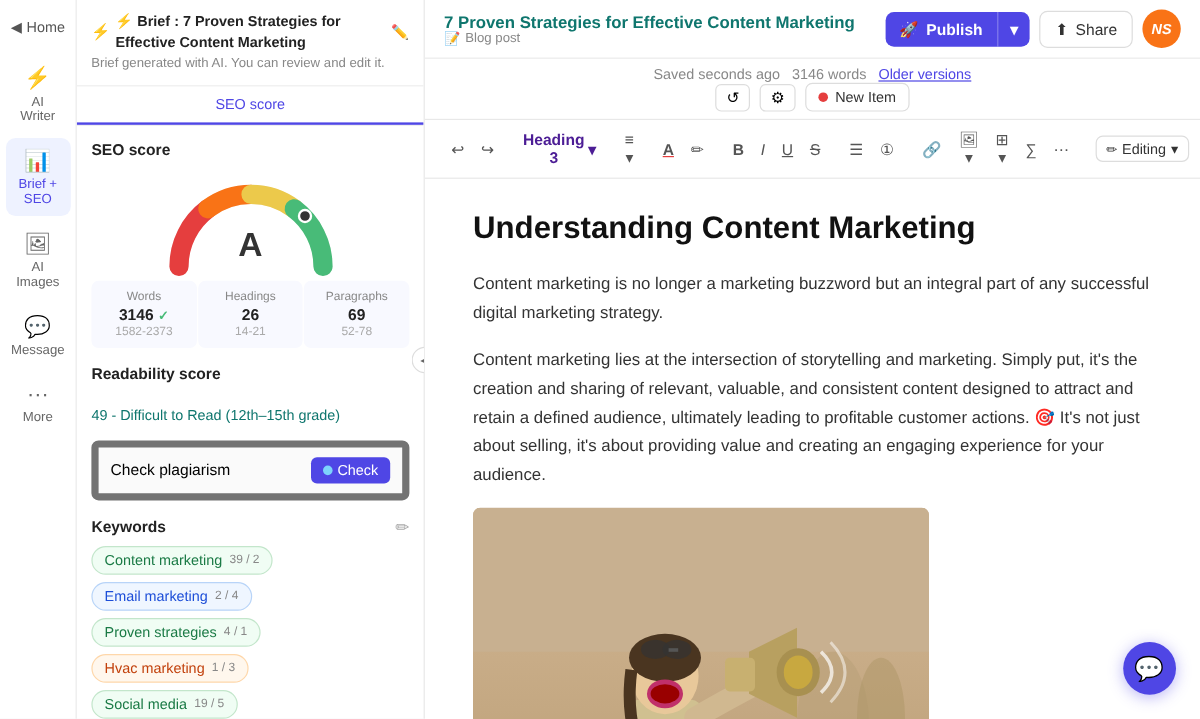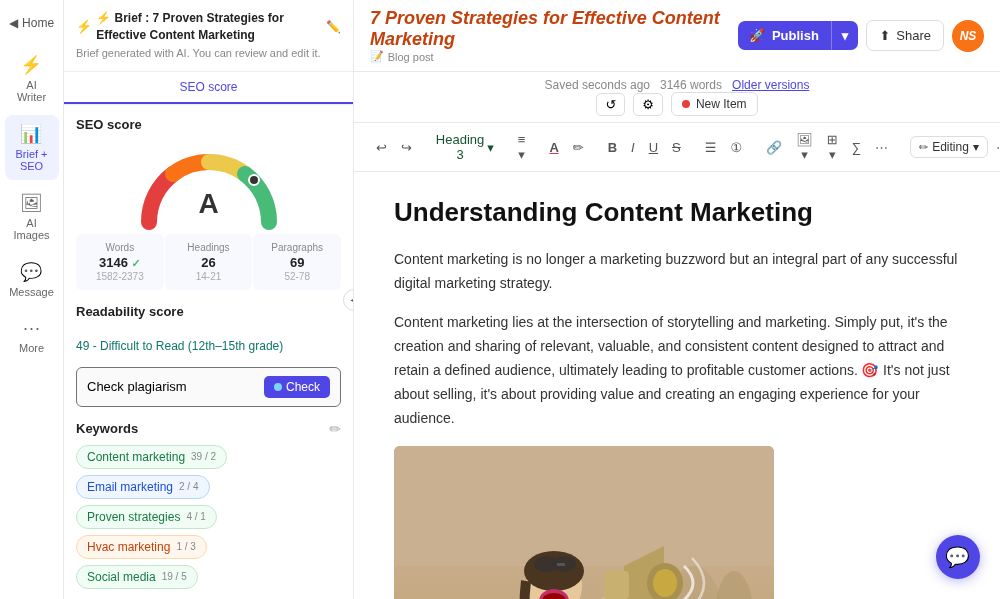--- a/index.html
+++ b/index.html
@@ -136,21 +136,21 @@
 
     
     .plagiarism-section {
       display: flex;
       align-items: center;
       justify-content: space-between;
       margin-bottom: 14px;
       padding: 8px 10px;
       background: #fafafa;
       border-radius: 6px;
-      border: 1px solid #737373;
+      border: 6px solid #737373;
     }
     .check-btn {
       display: flex;
       align-items: center;
       gap: 4px;
       background: #4f46e5;
       color: #ffffff;
       border: none;
       border-radius: 5px;
       padding: 4px 10px;
@@ -212,21 +212,21 @@
     }
     .editor-topbar {
       background: #fff;
       border-bottom: 1px solid #e8e8e8;
       padding: 8px 16px;
       display: flex;
       align-items: center;
       justify-content: space-between;
     }
     .topbar-left { display: flex; flex-direction: column; }
-    .doc-title { font-size: 18px; font-weight: 600; color: #c2410c; font-style: italic; }
+    .doc-title { font-size: 14px; font-weight: 600; color: #0f766e; }
     .doc-template { font-size: 11px; color: #888; display: flex; align-items: center; gap: 4px; }
     .topbar-right { display: flex; align-items: center; gap: 8px; }
 
     .publish-btn {
       display: flex;
       align-items: center;
       gap: 0;
       background: #4f46e5;
       color: #fff;
       border: none;
@@ -320,22 +320,22 @@
       display: flex;
       align-items: center;
       gap: 2px;
     }
     .format-divider { width: 1px; height: 18px; background: #ddd; margin: 0 4px; }
     .heading-select {
       padding: 3px 6px;
       border: none;
       background: none;
       font-size: 13px;
-      color: #14532d;
-      font-weight: 400;
+      color: #4c1d95;
+      font-weight: 700;
       cursor: pointer;
       border-radius: 4px;
       display: flex;
       align-items: center;
       gap: 3px;
       text-align: center;
     }
     .editing-badge {
       display: flex;
       align-items: center;

